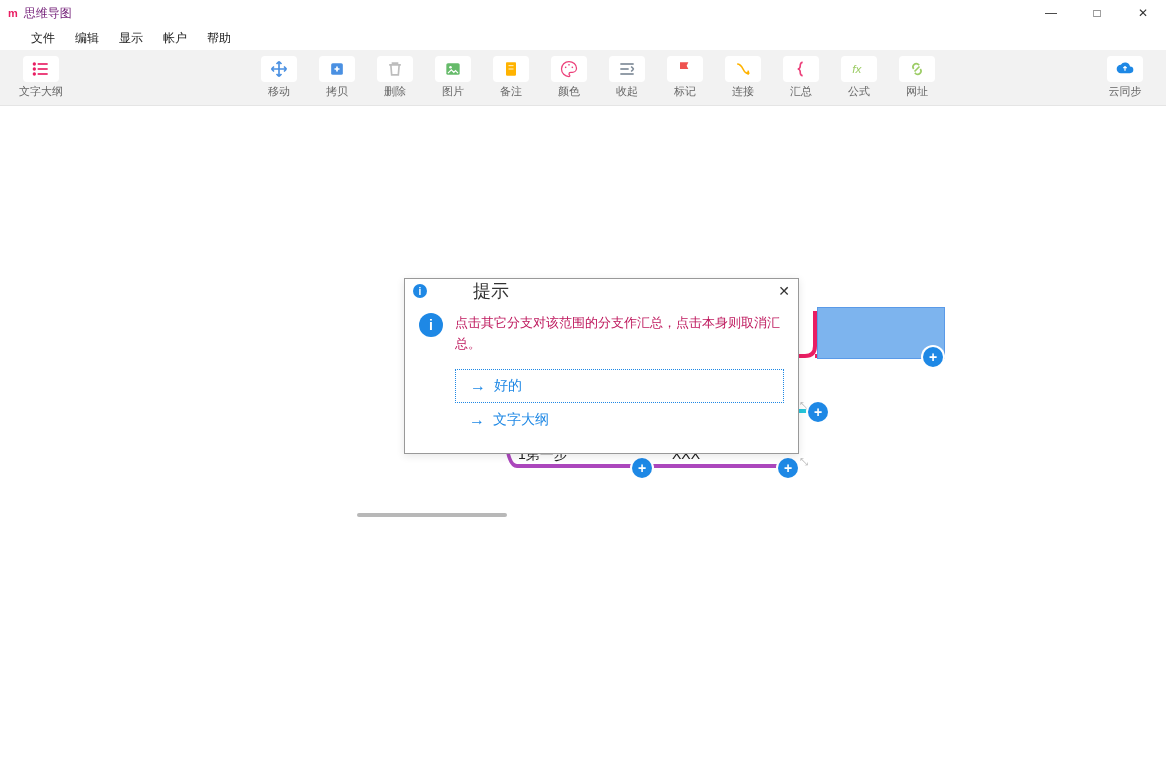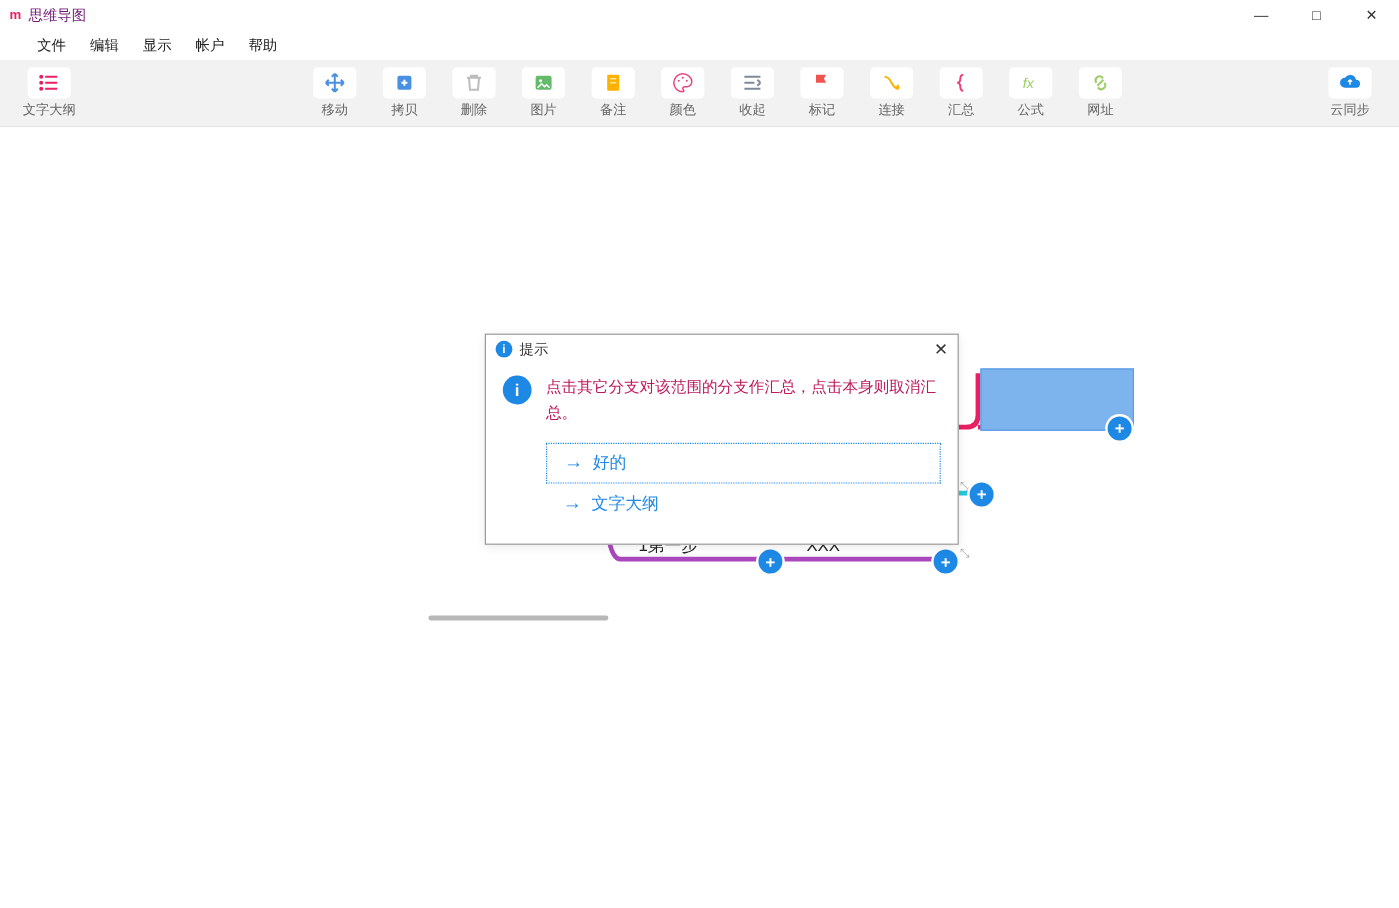--- a/index.html
+++ b/index.html
@@ -20,30 +20,30 @@
 .tbtn .tlabel { font-size: 11px; color: #666; margin-top: 2px; }
 .tbtn.primary .ticon { background: #fff; text-align: center; }
 .tbtn .ticon svg { width: 20px; height: 20px; }
 .toolbar-gap { flex: 1; }
 
 .canvas { position: relative; width: 100%; height: calc(757px - 26px - 24px - 56px); background: #fff; overflow: hidden; }
 
 
 .root-line { position: absolute; left: 357px; top: 407px; width: 150px; height: 4px; background: #b8b8b8; border-radius: 2px; }
 .node-text { position: absolute; font-size: 14px; color: #222; }
-.node1 { left: 532px; top: 340px; }
+.node1 { left: 518px; top: 340px; }
 .node2 { left: 672px; top: 340px; }
 .selected-box { position: absolute; left: 817px; top: 201px; width: 128px; height: 52px; background: #7db4ee; border: 1px solid #5a9ae8; }
 .add-btn { position: absolute; width: 20px; height: 20px; background: #1e88e5; border-radius: 50%; display: flex; align-items: center; justify-content: center; color: #fff; font-size: 14px; font-weight: bold; cursor: pointer; box-shadow: 0 0 0 2px #fff; }
 .resize-hint { position: absolute; font-size: 10px; color: #aaa; }
 
 .dialog { position: absolute; left: 404px; top: 278px; width: 395px; background: #fff; border: 1px solid #999; box-shadow: 0 2px 8px rgba(0,0,0,0.1); }
 .dialog-header { height: 24px; display: flex; align-items: center; padding: 0 8px; border-bottom: 0; }
 .dialog-header .info-small { width: 14px; height: 14px; background: #1e88e5; border-radius: 50%; display: inline-flex; align-items: center; justify-content: center; color: #fff; font-size: 10px; font-weight: bold; margin-right: 6px; }
-.dialog-header .dtitle { font-size: 12px; color: #333; }
+.dialog-header .dtitle { font-size: 18px; color: #333; margin-left: 40px; }
 .dialog-header .dclose { margin-left: auto; font-size: 14px; cursor: pointer; color: #333; }
 .dialog-body { padding: 10px 14px 16px 14px; }
 .dialog-body .msg-row { display: flex; align-items: flex-start; }
 .dialog-body .info-big { width: 24px; height: 24px; background: #1e88e5; border-radius: 50%; display: inline-flex; align-items: center; justify-content: center; color: #fff; font-size: 14px; font-weight: bold; margin-right: 12px; flex-shrink: 0; }
 .dialog-body .msg { font-size: 13px; color: #be185d; line-height: 1.6; }
 .dialog-actions { margin-top: 14px; margin-left: 36px; }
 .action-btn { height: 34px; display: flex; align-items: center; padding: 0 14px; font-size: 14px; color: #1e88e5; cursor: pointer; }
 .action-btn.focused { border: 1px dotted #1e88e5; }
 .action-btn .arrow { margin-right: 8px; font-size: 16px; }
 </style>

